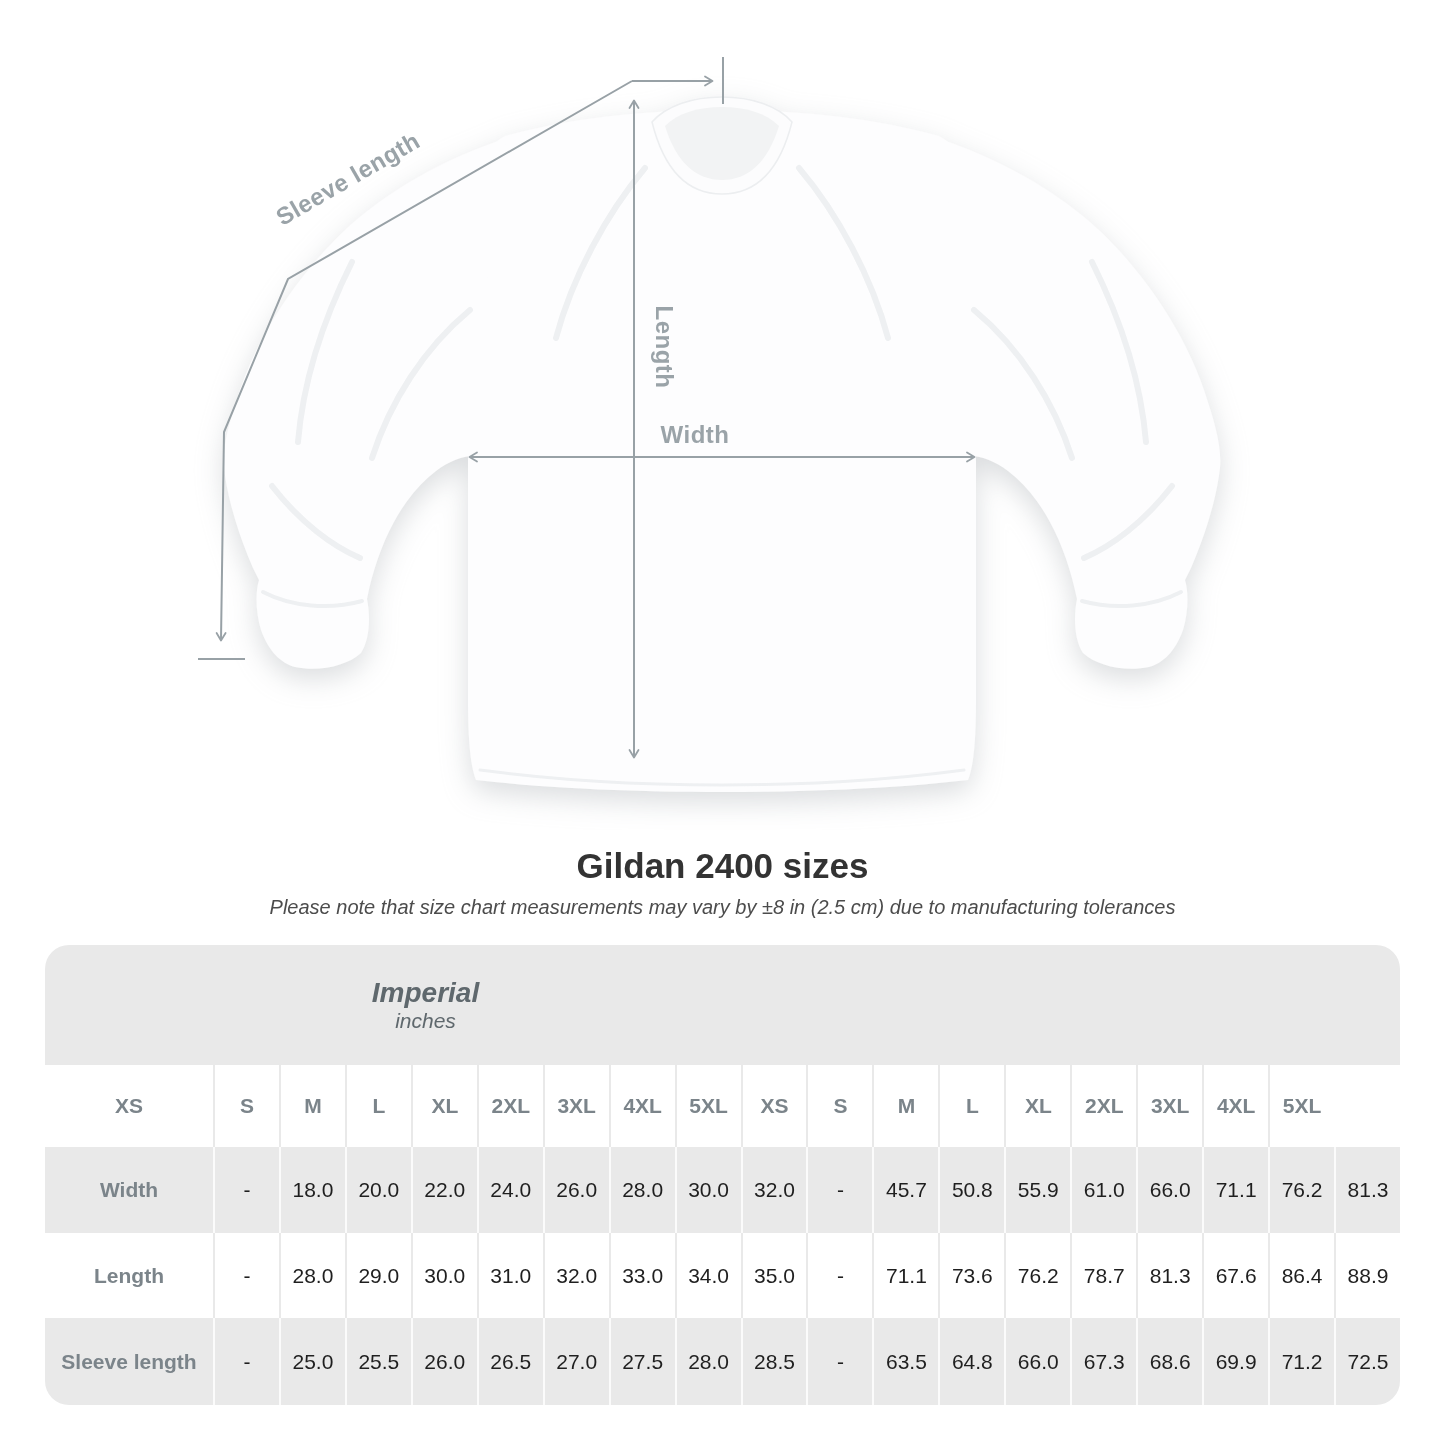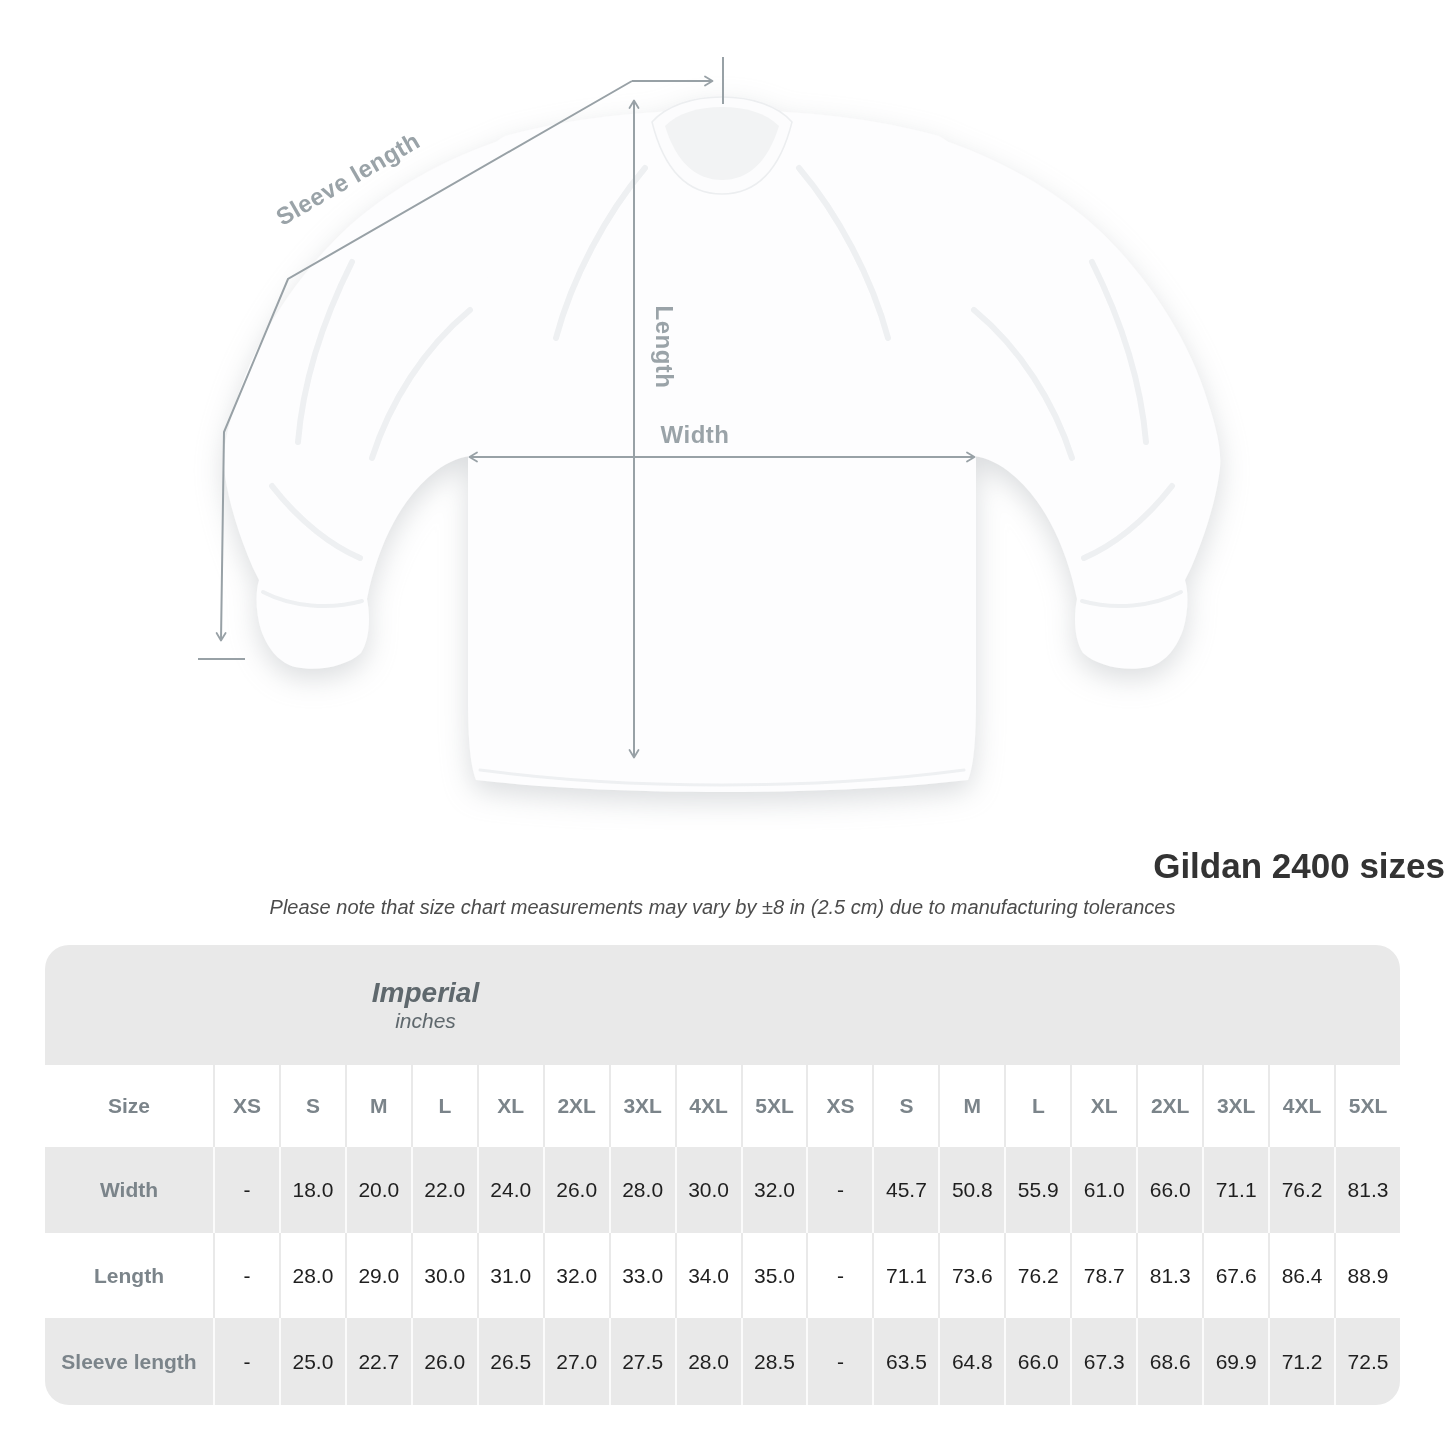--- a/index.html
+++ b/index.html
@@ -7,21 +7,21 @@
     width:1445px;height:1445px;position:relative;overflow:hidden;
     background:#ffffff;
     font-family:"Liberation Sans","DejaVu Sans",sans-serif;
   }
   svg{display:block;}
   .dlabel{
     font-family:"Liberation Sans","DejaVu Sans",sans-serif;
     font-size:24px;font-weight:bold;letter-spacing:.5px;
   }
   .title{
-    position:absolute;top:846px;left:0;right:0;text-align:right;
+    position:absolute;top:846px;left:0;right:0;text-align:center;
     font-size:35px;font-weight:bold;color:#333333;
   }
   .subtitle{
     position:absolute;top:896px;left:0;right:0;text-align:center;
     font-size:20px;font-style:italic;color:#4c4c4c;
   }
   .panel{
     position:absolute;top:945px;left:45px;width:1355px;
     border-radius:24px;overflow:hidden;background:#ffffff;
   }
@@ -121,21 +121,20 @@
 <div class="panel">
 
   <div class="band">
     <div class="half imp">
       <div class="uname">Imperial</div>
       <div class="uunit">inches</div>
     </div>
   </div>
 
   <div class="trow light h82">
-    <div class="c lbl">Size</div>
     <div class="c hd">XS</div>
     <div class="c hd">S</div>
     <div class="c hd">M</div>
     <div class="c hd">L</div>
     <div class="c hd">XL</div>
     <div class="c hd">2XL</div>
     <div class="c hd">3XL</div>
     <div class="c hd">4XL</div>
     <div class="c hd">5XL</div>
     <div class="c hd">XS</div>
@@ -190,21 +189,21 @@
     <div class="c val">81.3</div>
     <div class="c val">67.6</div>
     <div class="c val">86.4</div>
     <div class="c val">88.9</div>
   </div>
 
   <div class="trow dark h87">
     <div class="c lbl">Sleeve length</div>
     <div class="c val">-</div>
     <div class="c val">25.0</div>
-    <div class="c val">22.7</div>
+    <div class="c val">25.5</div>
     <div class="c val">26.0</div>
     <div class="c val">26.5</div>
     <div class="c val">27.0</div>
     <div class="c val">27.5</div>
     <div class="c val">28.0</div>
     <div class="c val">28.5</div>
     <div class="c val">-</div>
     <div class="c val">63.5</div>
     <div class="c val">64.8</div>
     <div class="c val">66.0</div>

